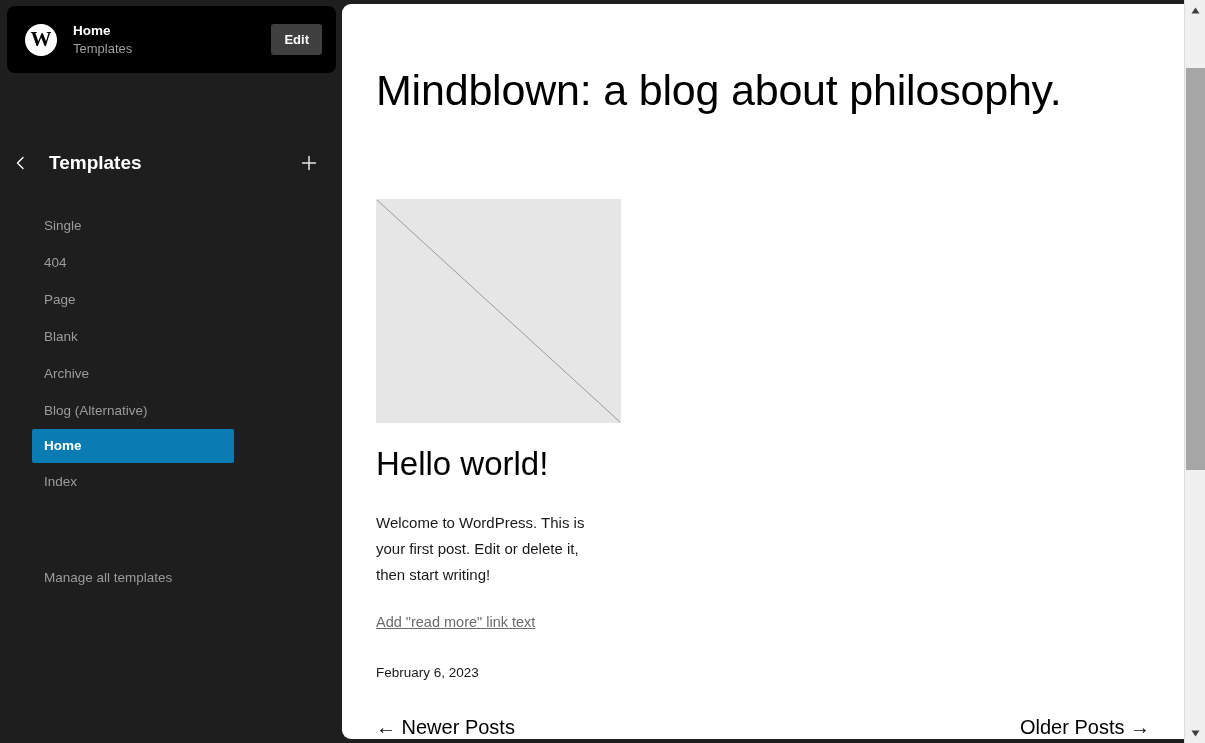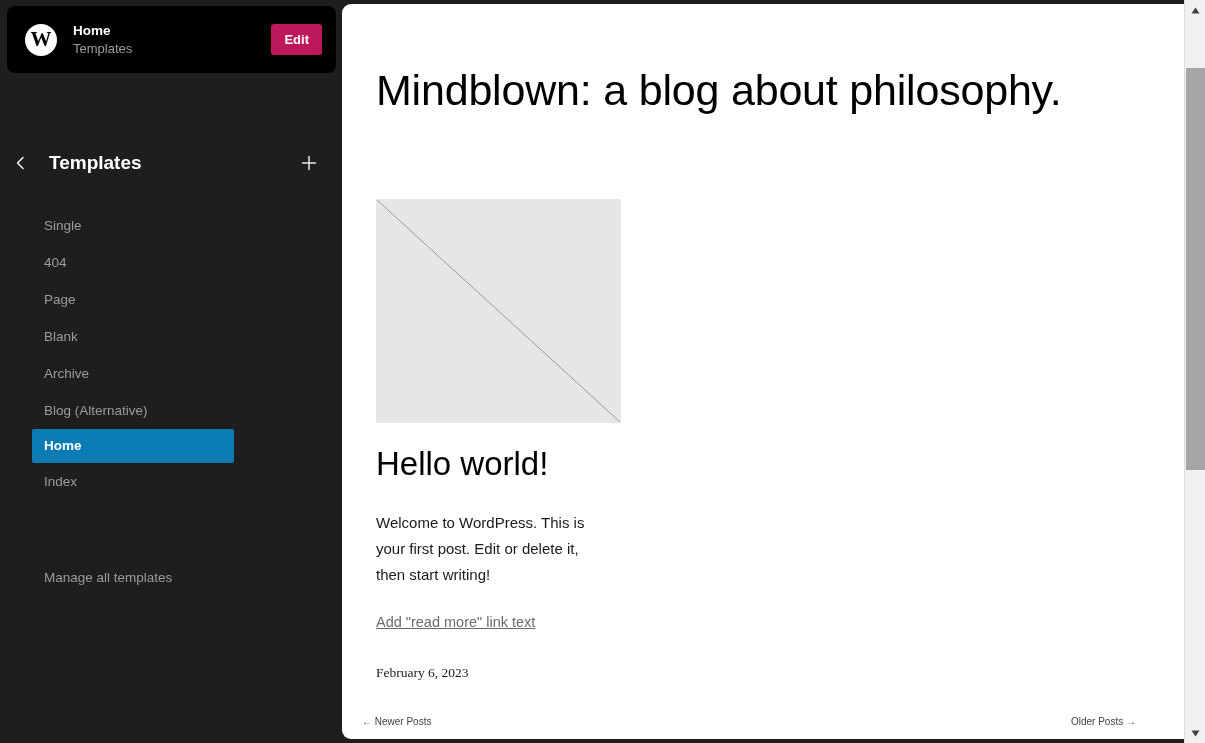--- a/index.html
+++ b/index.html
@@ -75,21 +75,21 @@
   .site-subtitle {
     color: #9e9e9e;
     font-size: 13px;
     font-weight: 400;
     line-height: 18px;
     white-space: nowrap;
   }
 
   .edit-button {
     flex: 0 0 auto;
-    background: #be185d;
+    background: #404040;
     color: #ffffff;
     border: none;
     border-radius: 3px;
     font-family: "Liberation Sans", sans-serif;
     font-size: 13px;
     font-weight: 600;
     height: 31px;
     padding: 0 13px;
     cursor: pointer;
     line-height: 31px;
@@ -244,32 +244,31 @@
     white-space: nowrap;
   }
 
   .post-date {
     position: absolute;
     left: 34px; top: 659px;
     font-size: 13.5px;
     color: #1a1a1a;
     line-height: 19px;
     white-space: nowrap;
-    font-family: Liberation Serif, serif;
   }
 
   .pagination {
     position: absolute;
-    left: 20px; top: 712px;
+    left: 34px; top: 712px;
     width: 774px;
     display: flex;
     justify-content: space-between;
     align-items: center;
-    font-size: 10px;
-    color: #404040;
+    font-size: 20px;
+    color: #000000;
   }
   .pagination span {
     cursor: pointer;
     white-space: nowrap;
   }
 
   
   #scrollbar {
     position: absolute;
     right: 0; top: 0;

